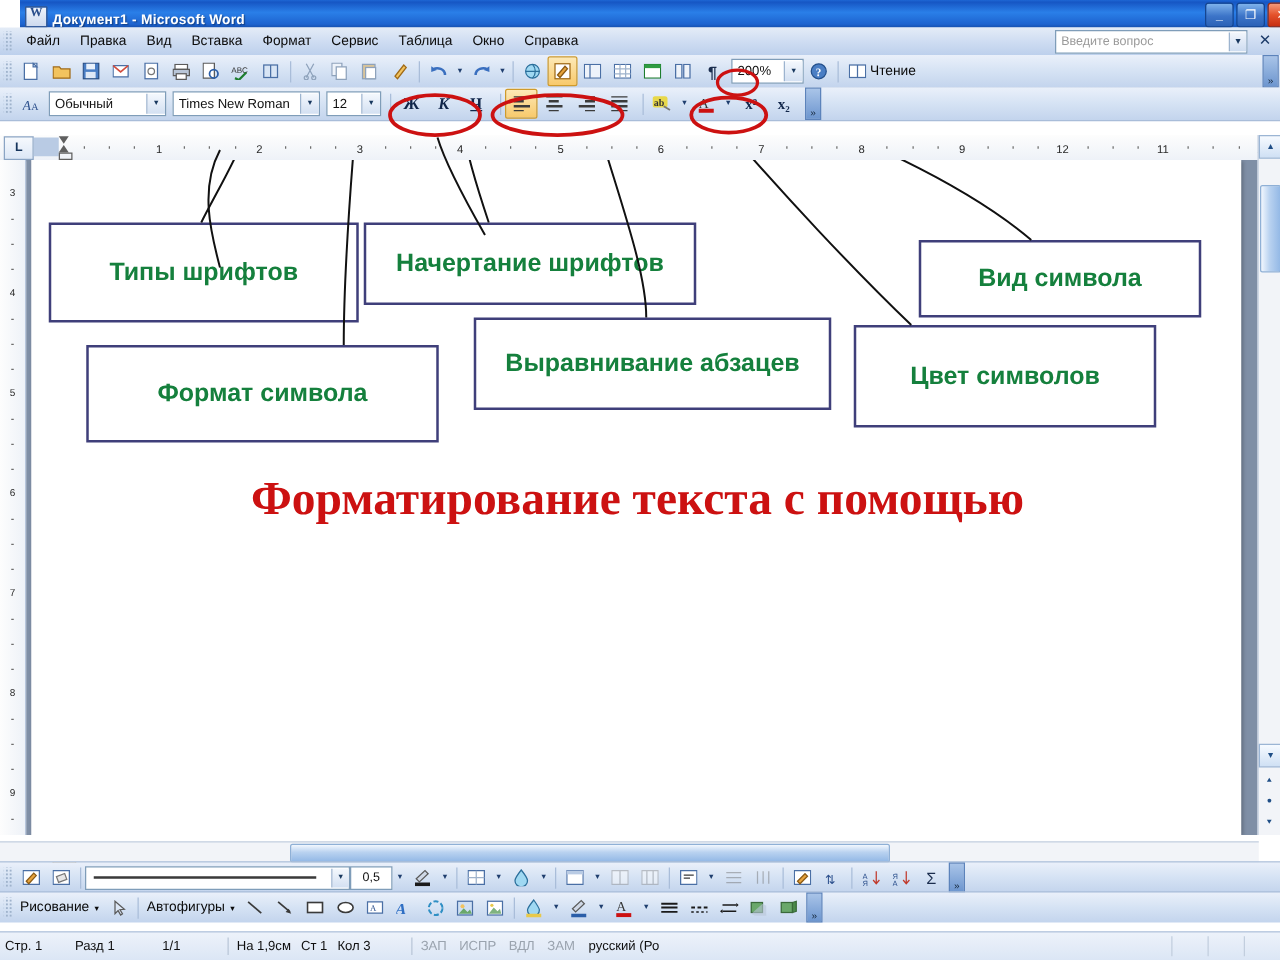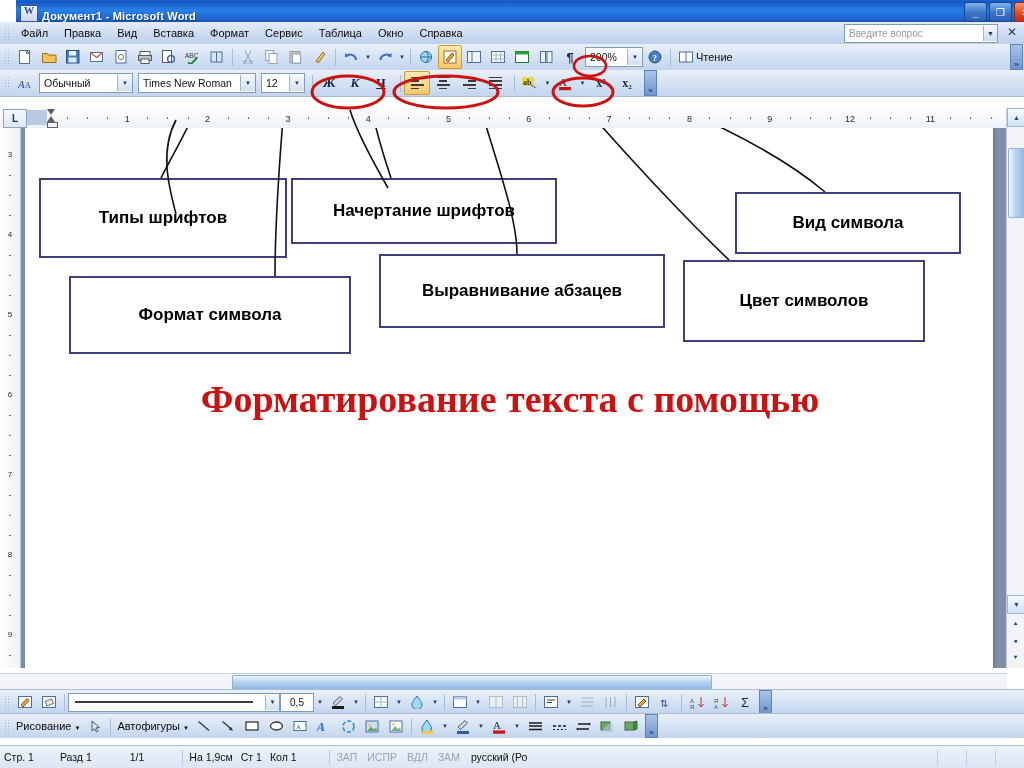--- a/index.html
+++ b/index.html
@@ -102,21 +102,21 @@
   
   .canvas{
     position:absolute;left:21px;top:128px;width:986px;height:540px;
     background:#7f8fa6;overflow:hidden;
   }
   .page{position:absolute;left:4px;top:0px;width:968px;height:540px;background:#ffffff;box-shadow:1px 1px 3px rgba(0,0,0,.25);}
 
   .callout{
     position:absolute;border:2px solid #3f3f7a;background:#ffffff;
     display:flex;align-items:center;justify-content:center;
-    font-size:17px;font-weight:bold;color:#000000;text-align:center;
+    font-size:20px;font-weight:bold;color:#15803d;text-align:center;
     font-family:"Liberation Sans","DejaVu Sans",sans-serif;
   }
   .doc-head{
     position:absolute;left:20px;top:250px;width:930px;text-align:center;
     color:#cc1111;font-weight:bold;font-size:38px;line-height:1.12;
     font-family:Liberation Serif, serif;
   }
   svg.leaders{position:absolute;left:0;top:0;width:1024px;height:768px;pointer-events:none;}
 
   
@@ -835,21 +835,21 @@
     <div style="flex:1"></div>
   </div>
 
   <div class="statusbar">
     <div class="sfield">Стр. 1</div>
     <div class="sfield" style="padding-left:22px;">Разд 1</div>
     <div class="sfield" style="padding-left:34px;">1/1</div>
     <div class="sgap" style="margin-left:34px;"></div>
     <div class="sfield">На 1,9см</div>
     <div class="sfield">Ст 1</div>
-    <div class="sfield">Кол 1</div>
+    <div class="sfield">Кол 3</div>
     <div class="sgap" style="margin-left:28px;"></div>
     <div class="sflag">ЗАП</div>
     <div class="sflag">ИСПР</div>
     <div class="sflag">ВДЛ</div>
     <div class="sflag">ЗАМ</div>
     <div class="slang">русский (Ро</div>
     <div style="flex:1"></div>
     <div class="sbox"></div>
     <div class="sbox"></div>
     <div class="sbox"></div>

